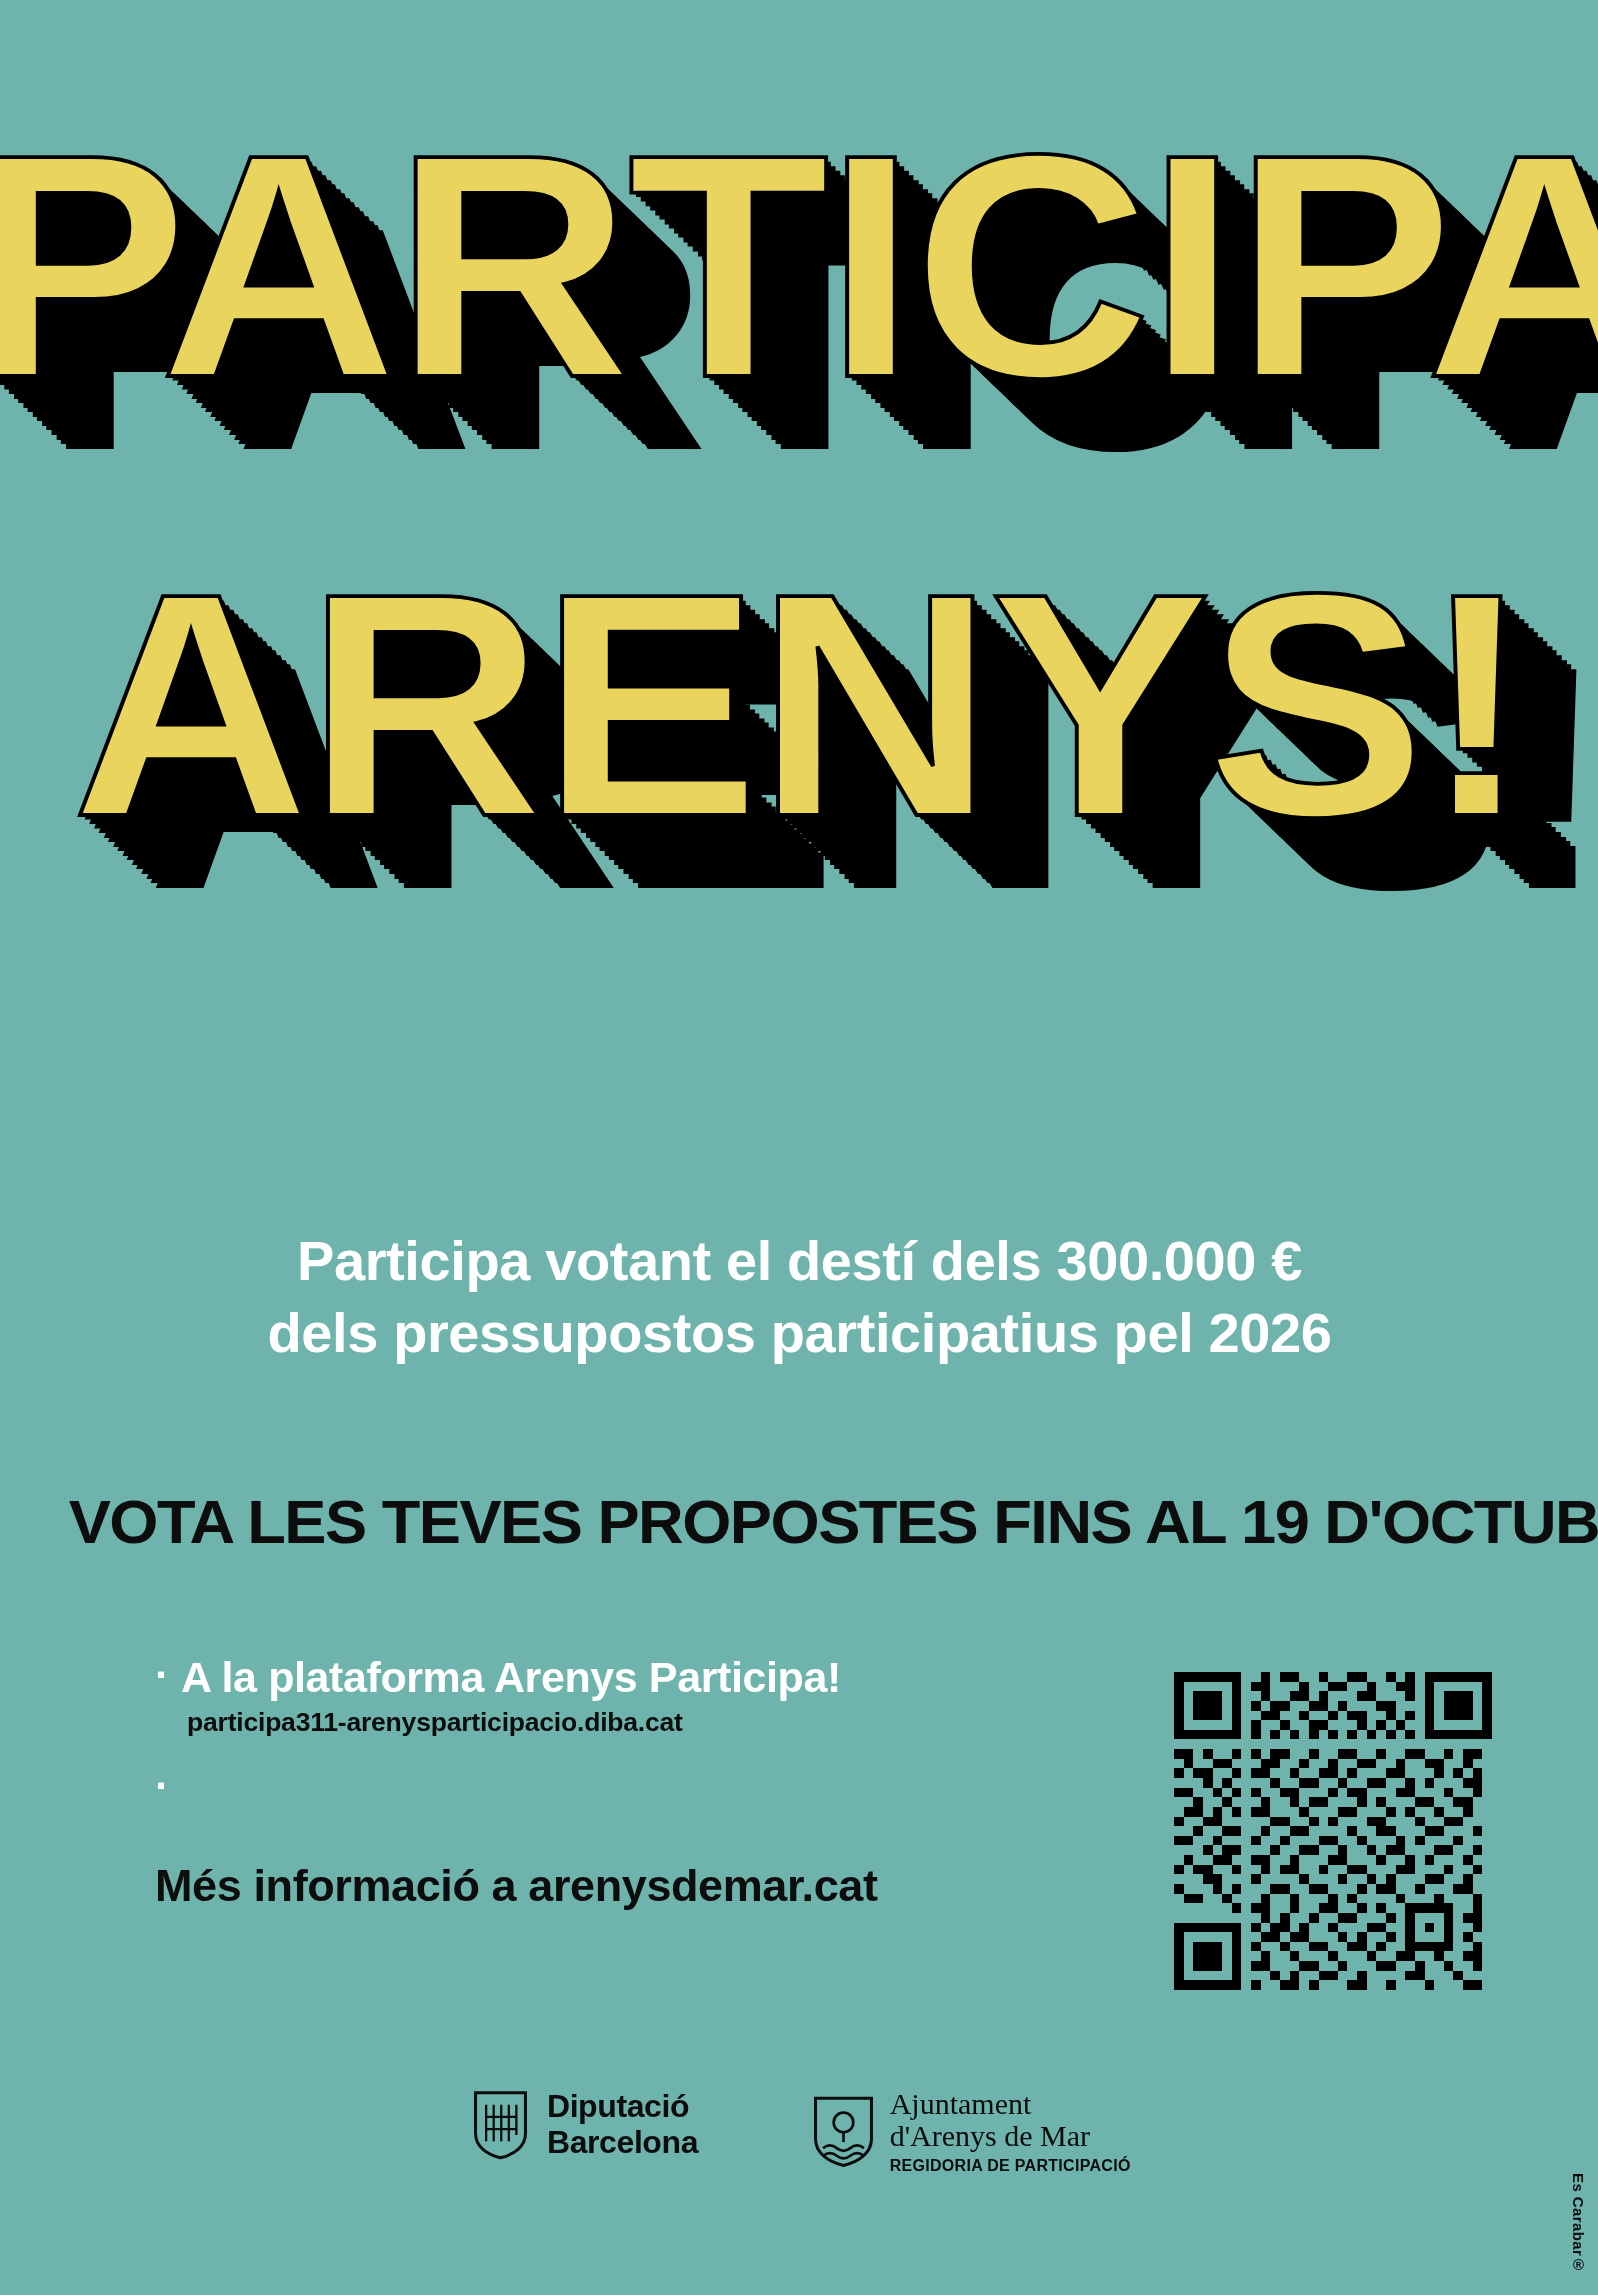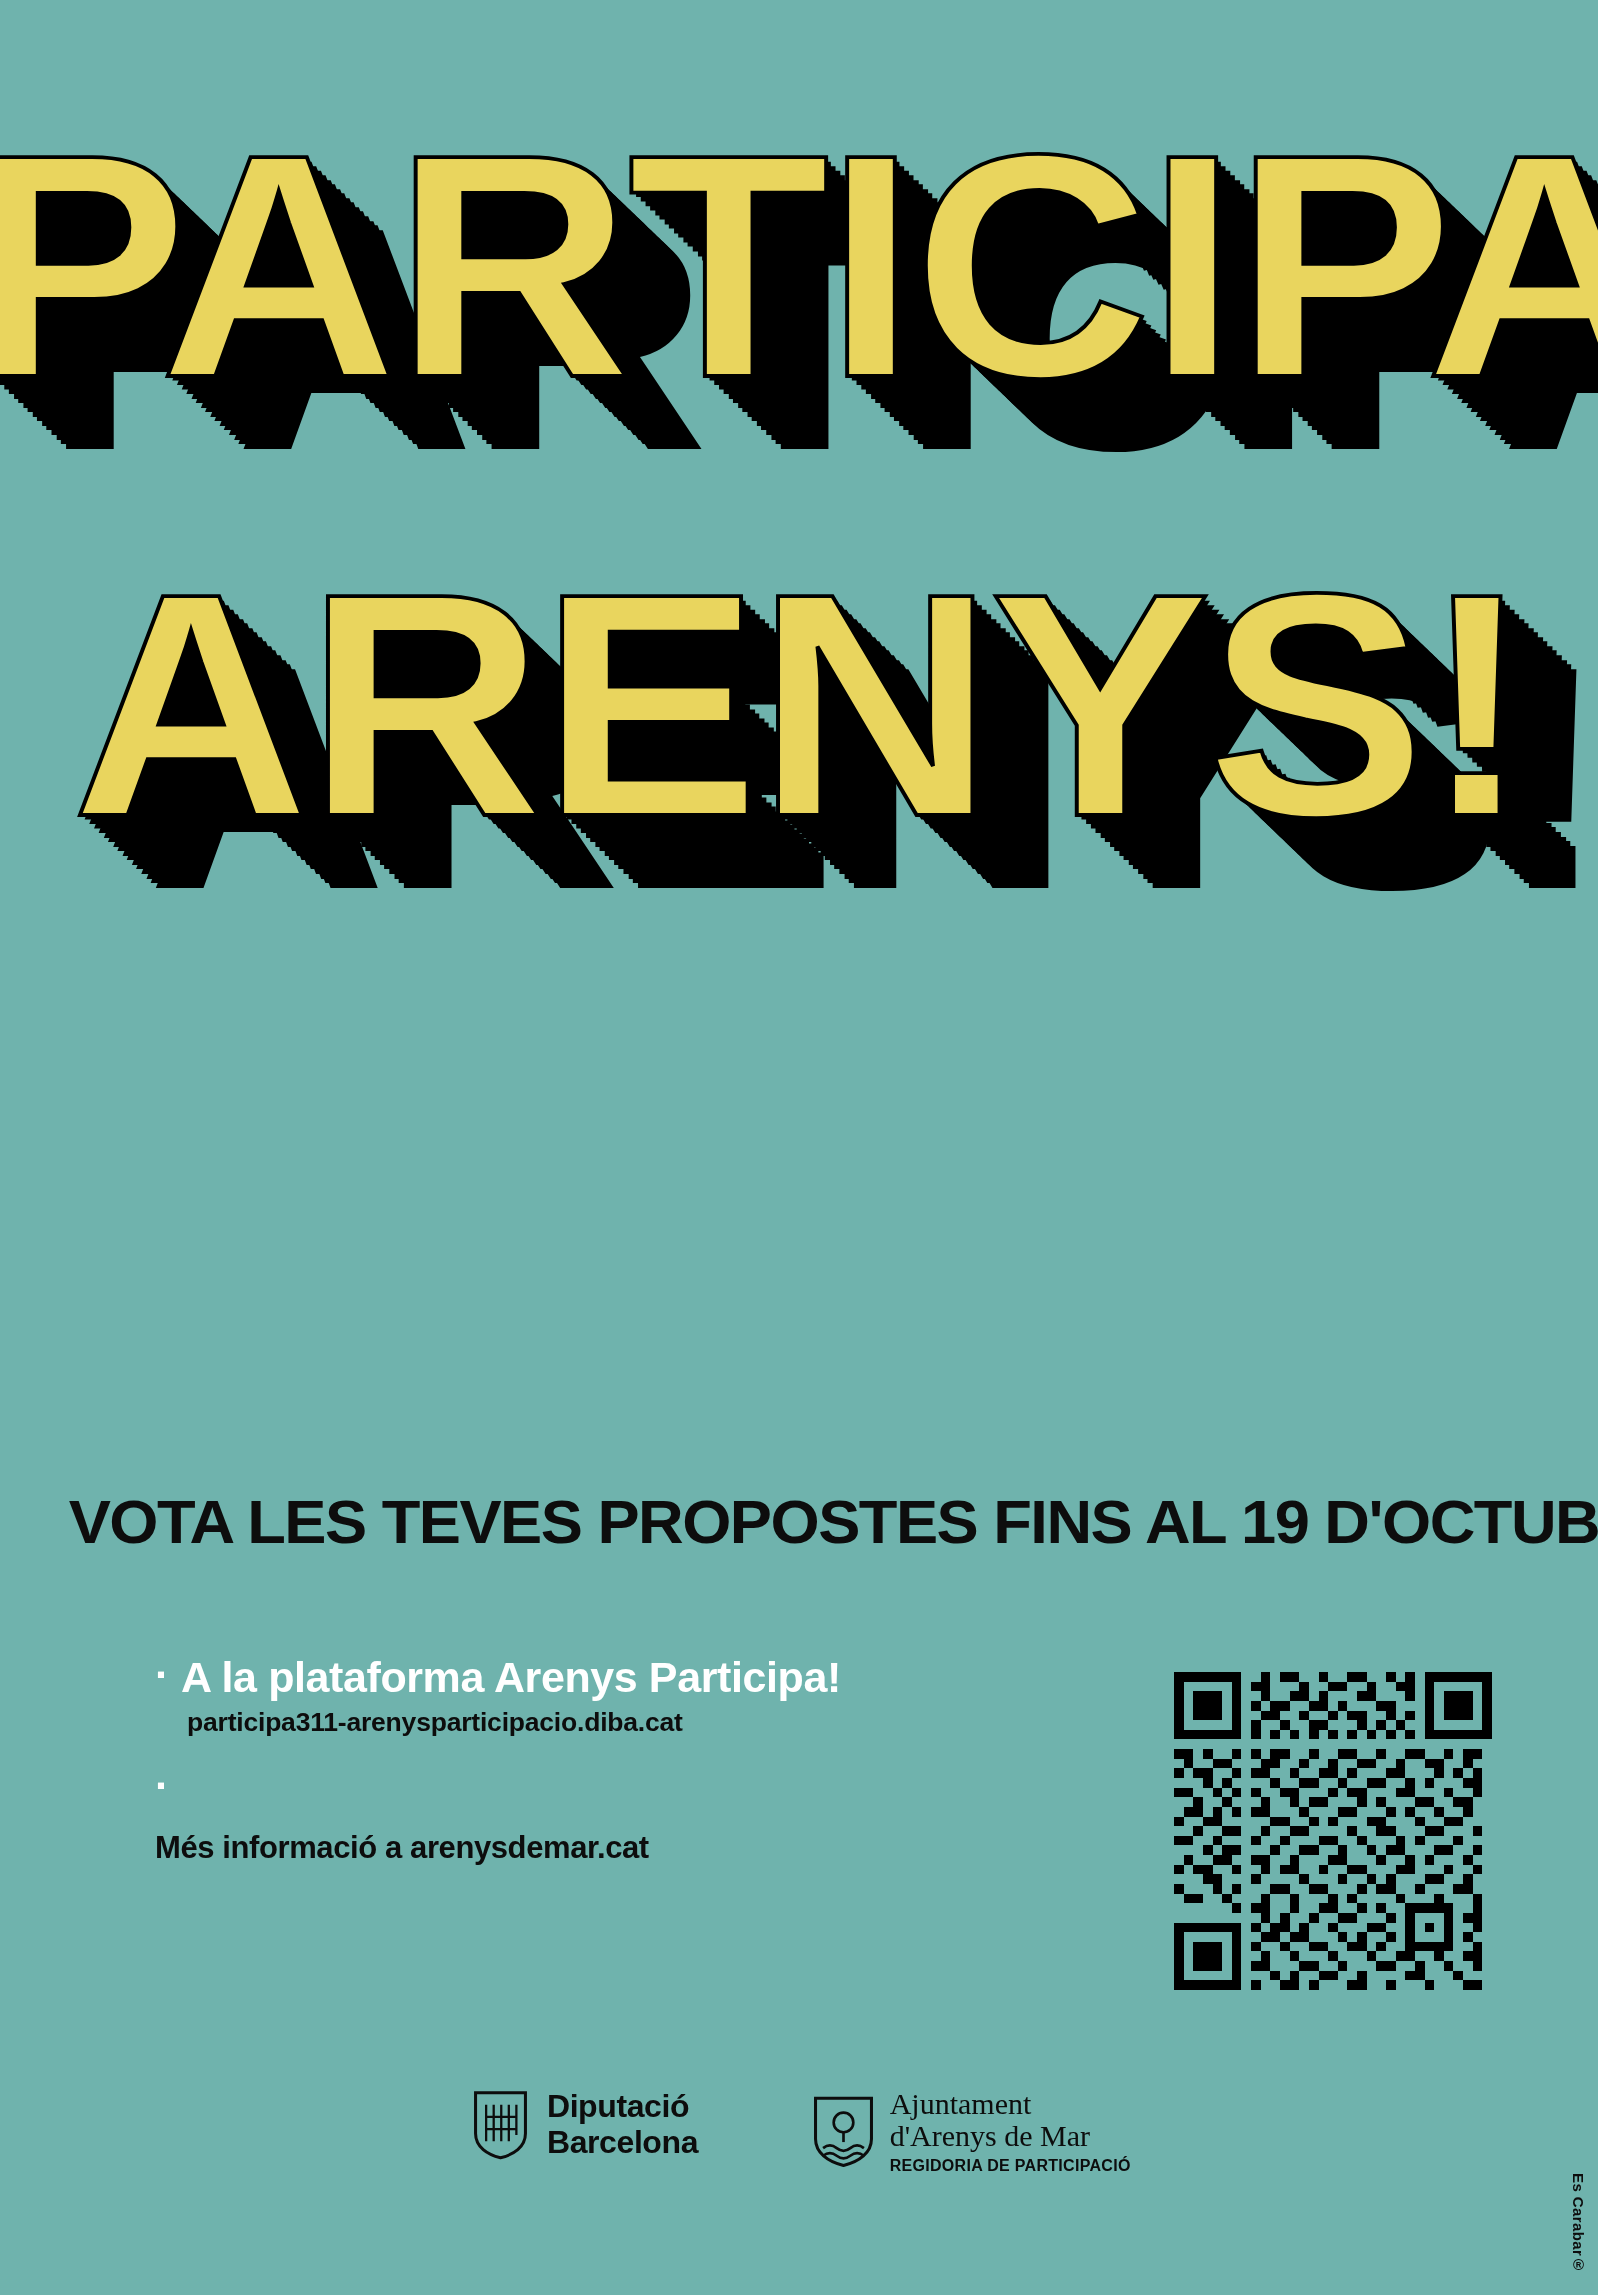--- a/index.html
+++ b/index.html
@@ -115,23 +115,23 @@
   }
   .url-line {
     color: #0d0d0d;
     font-size: 26.5px;
     font-weight: bold;
     margin: 4.5px 0 26px 32px;
     letter-spacing: -0.2px;
   }
   .bullet-2 { margin-top: 4.5px; }
   .more-info {
-    margin-top: 23px;
+    margin-top: 53px;
     color: #0d0d0d;
-    font-size: 31px;
+    font-size: 45px;
     font-weight: bold;
     letter-spacing: -0.4px;
   }
 
   
   .qr-wrap {
     position: absolute;
     left: 1174px;
     top: 1672px;
     width: 318px;
@@ -208,20 +208,24 @@
 </head>
 <body>
 
 <div class="poster">
 
   <div class="headline-block">
     <div class="hl-line hl-1">PARTICIPA</div>
     <div class="hl-line hl-2">ARENYS!</div>
   </div>
 
+  <div class="subtitle">
+    <span class="sub-line">Participa votant el destí dels 300.000 €</span>
+    <span class="sub-line">dels pressupostos participatius pel 2026</span>
+  </div>
 
   <div class="deadline">VOTA LES TEVES PROPOSTES FINS AL 19 D'OCTUBRE</div>
 
   <div class="info">
 
     <div class="bullet">
       <span class="dot">·</span>
       <span>A la plataforma Arenys Participa!</span>
     </div>
     <div class="url-line">participa311-arenysparticipacio.diba.cat</div>

